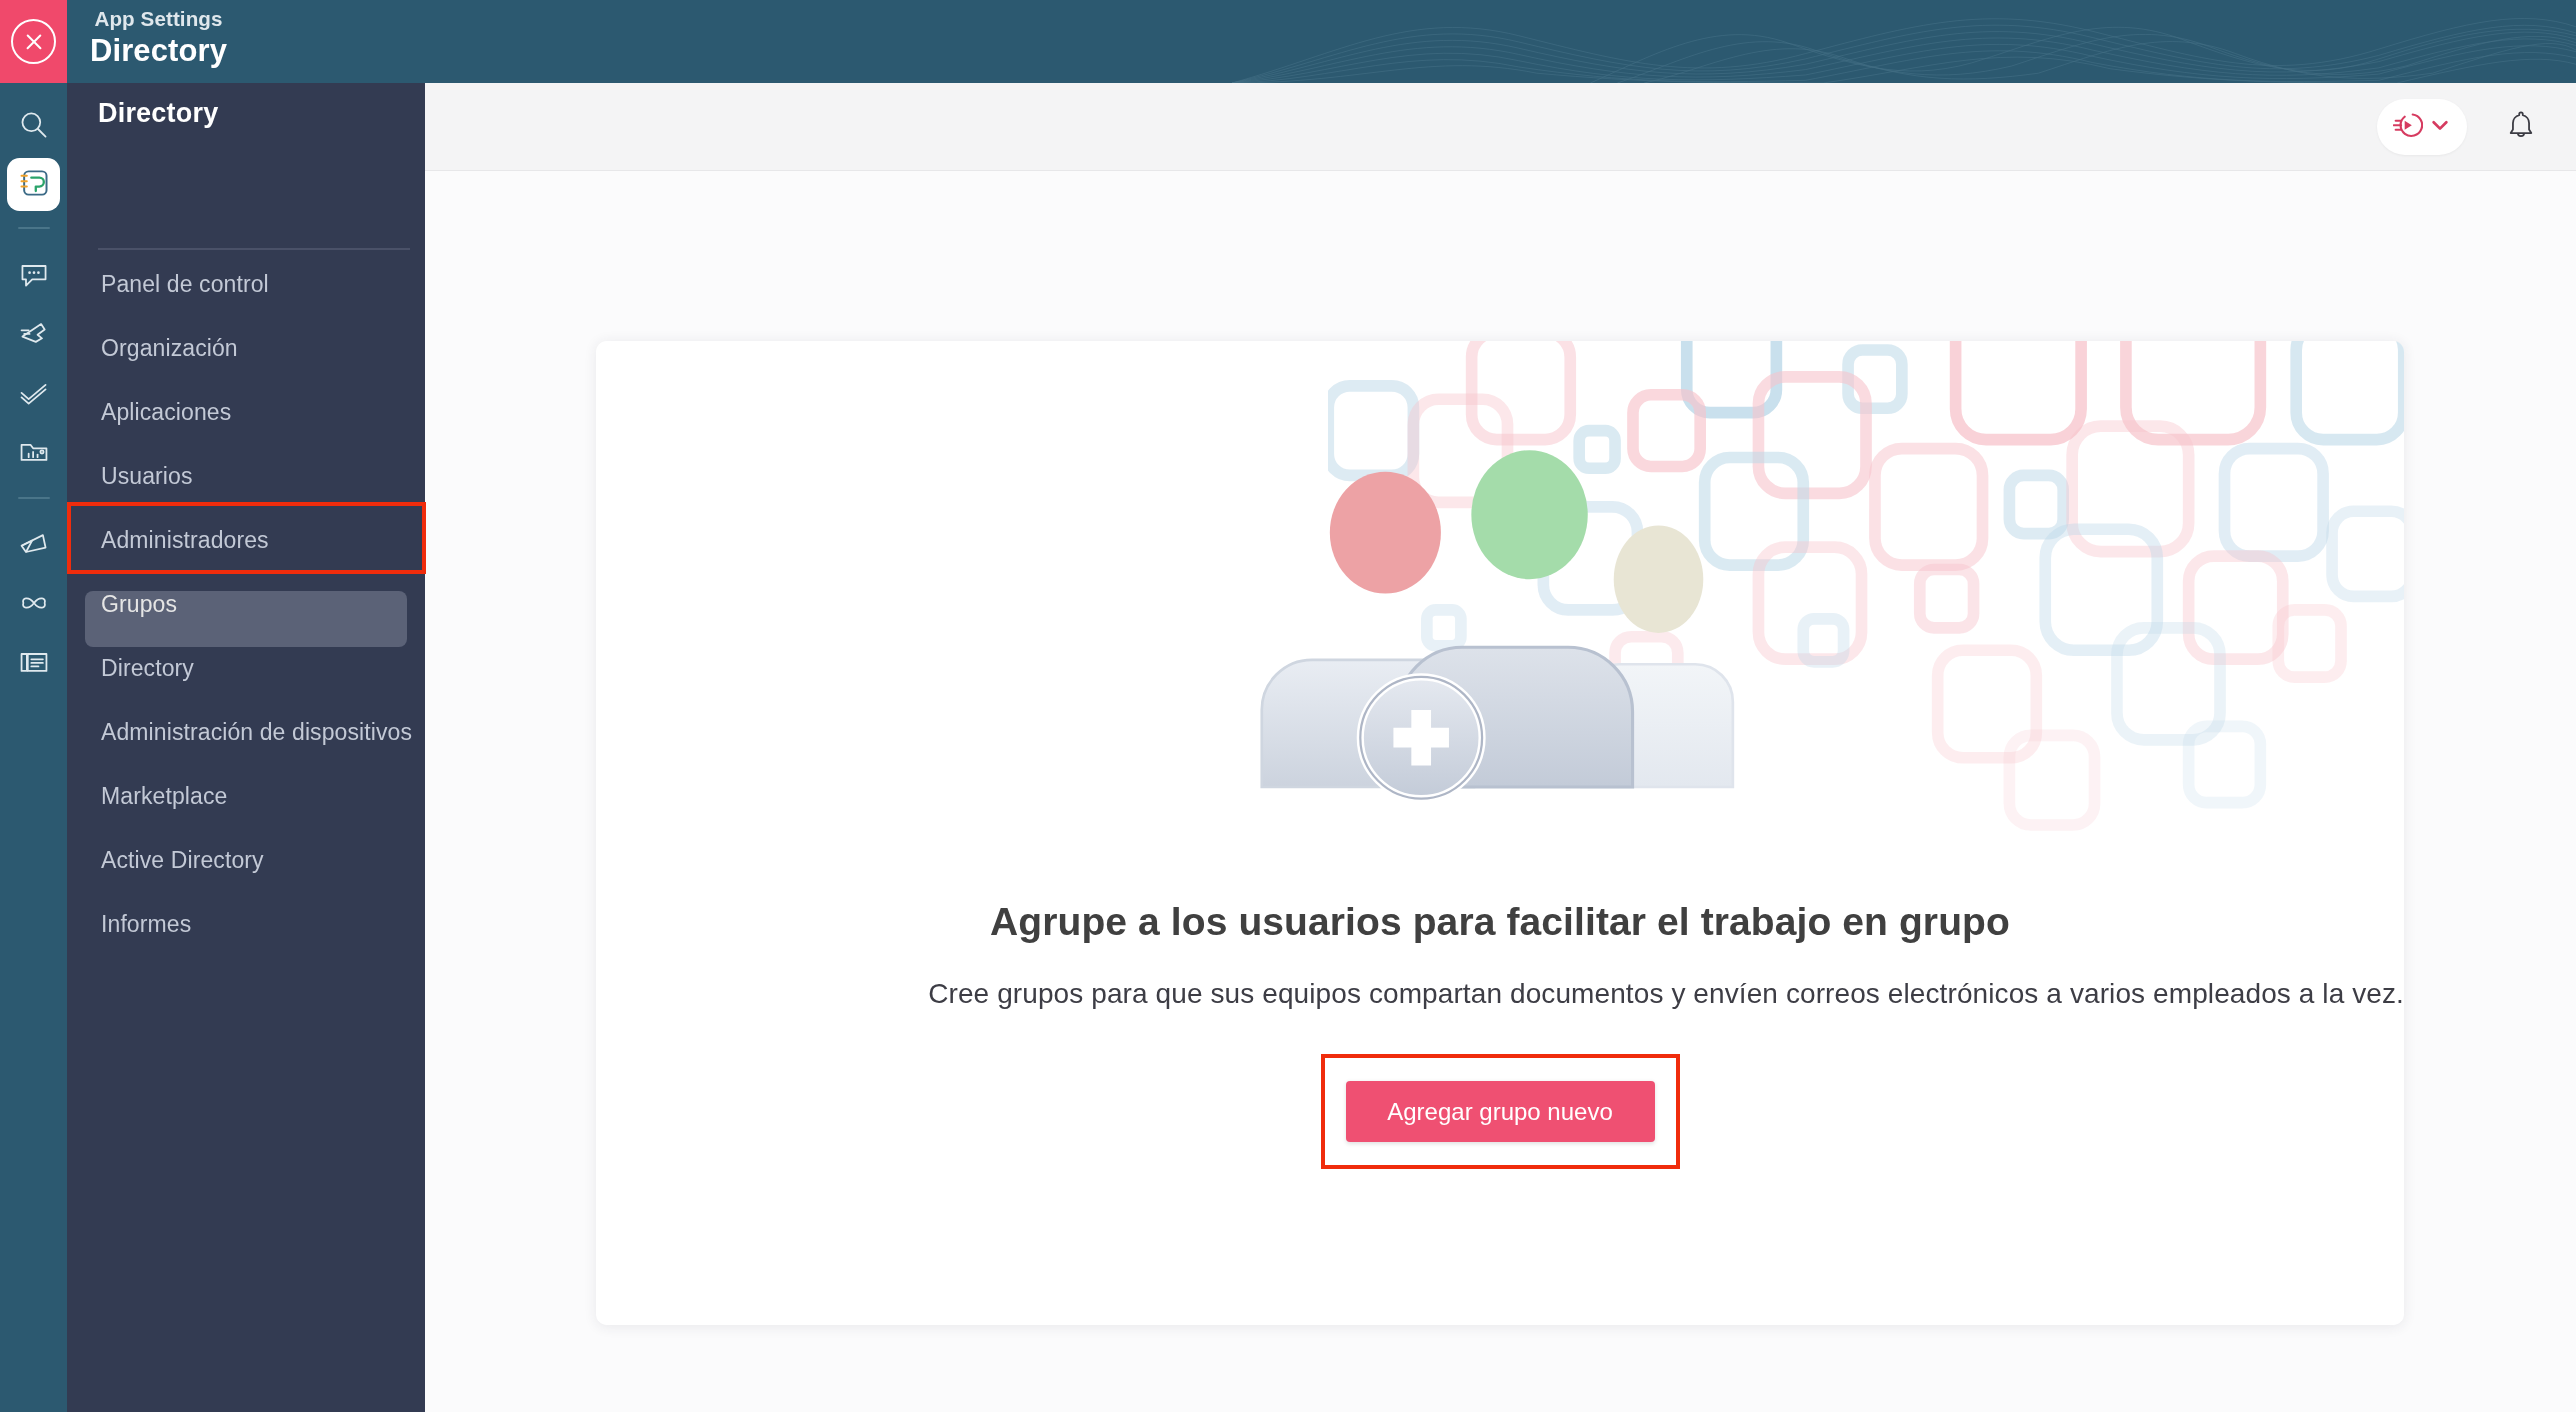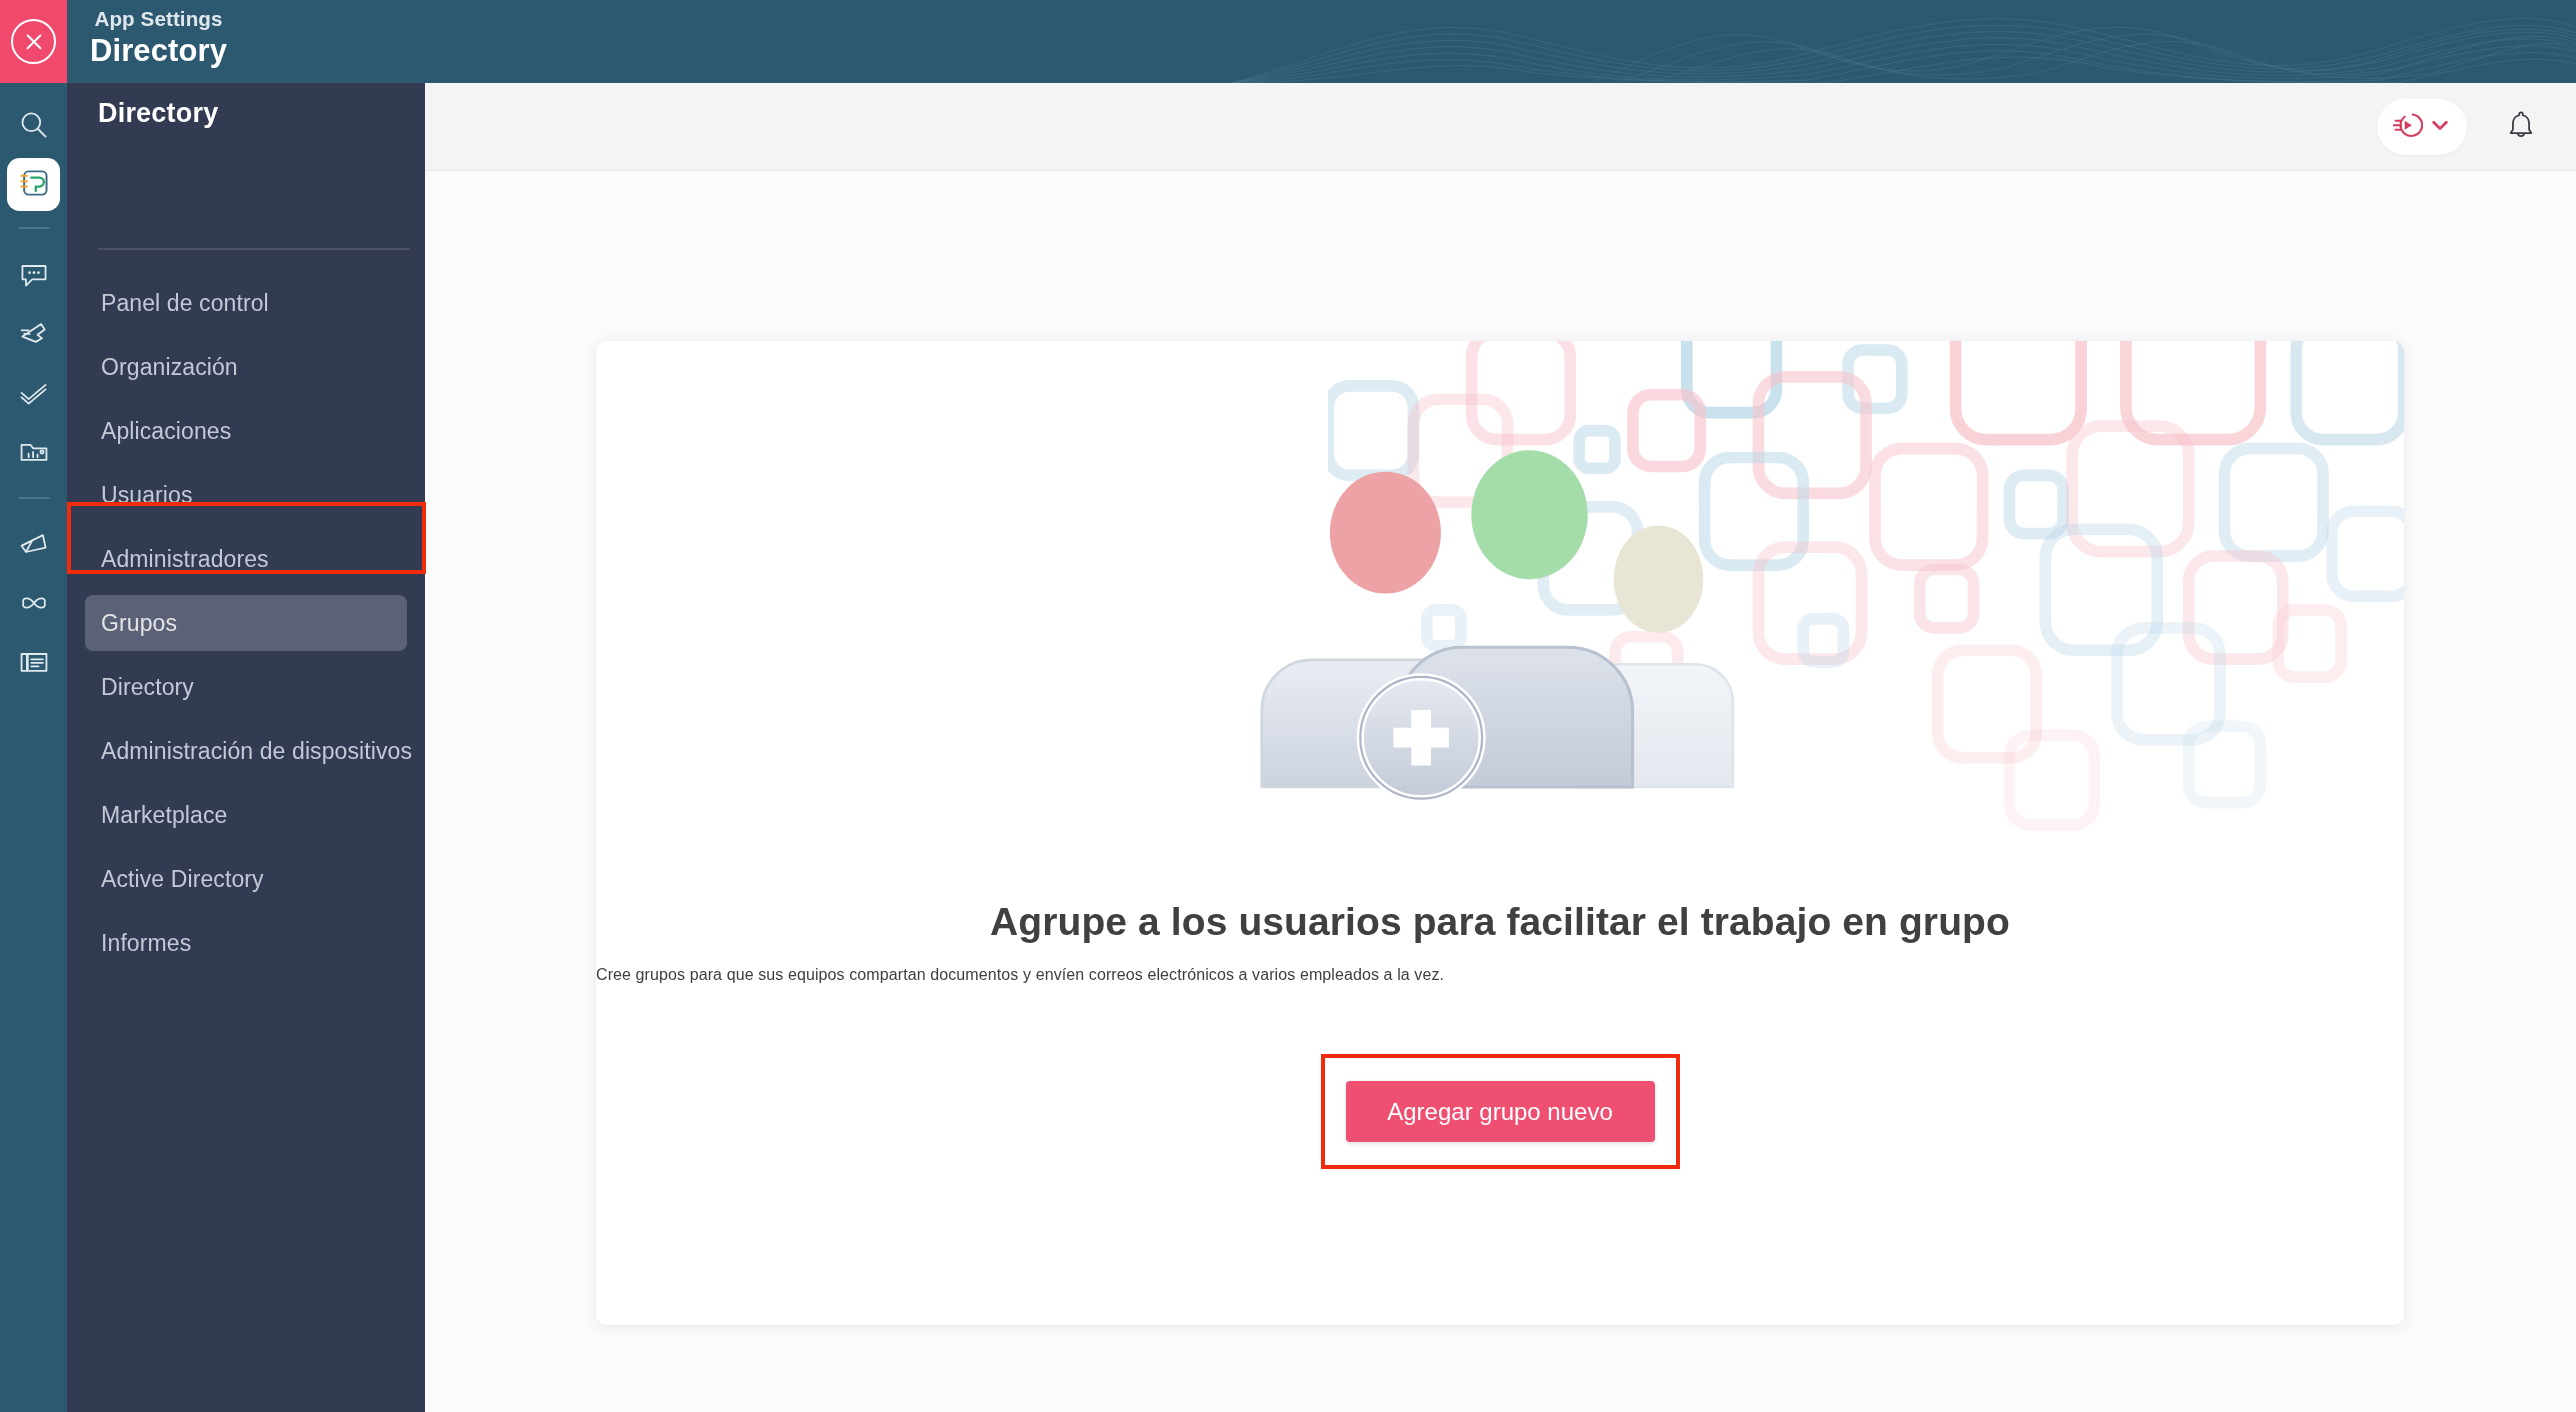--- a/index.html
+++ b/index.html
@@ -27,21 +27,21 @@
   .rail-item{width:67px;height:59px;display:flex;align-items:center;justify-content:center;}
   .rail-item svg{display:block;}
   .rail-active{width:53px;height:53px;background:#ffffff;border-radius:12.5px;display:flex;align-items:center;justify-content:center;margin:3.6px auto;}
   .rail-sep{width:32px;height:1.8px;background:#4a7589;margin:16px auto;border-radius:1.8px;}
 
   
   .leftpanel{position:absolute;left:67px;top:83px;width:358px;height:1329px;background:#333b52;overflow:hidden;}
   .lp-title{position:absolute;left:31px;top:15.2px;font-size:27px;color:#ffffff;font-weight:600;letter-spacing:0.2px;}
   .lp-divider{position:absolute;left:31px;top:165px;width:312px;height:1.8px;background:#4a5168;}
   .lp-nav{position:absolute;left:0;top:188px;width:358px;}
-  .lp-item{height:64px;display:flex;align-items:center;padding-left:34px;box-sizing:border-box;font-size:23px;color:#c3c9d6;white-space:nowrap;letter-spacing:0.1px;}
+  .lp-item{height:64px;display:flex;align-items:flex-start;padding-left:34px;box-sizing:border-box;font-size:23px;color:#c3c9d6;white-space:nowrap;letter-spacing:0.1px;}
   .lp-item.active{color:#e5e5e5;}
   .lp-item.active .lp-pill{position:absolute;left:18px;right:18px;height:56px;background:#5b6277;border-radius:8px;z-index:0;}
   .lp-item-wrap{position:relative;}
   .lp-label{position:relative;z-index:1;}
 
   
   .hl-grupos{position:absolute;left:67px;top:502px;width:359px;height:72px;border:4.5px solid #f02c0c;box-sizing:border-box;z-index:30;pointer-events:none;}
 
   
   .content{position:absolute;left:425px;top:83px;width:2151px;height:1329px;background:#fbfbfc;}
@@ -50,21 +50,21 @@
   .app-switcher{width:90px;height:56px;background:#ffffff;border-radius:28px;display:flex;align-items:center;justify-content:center;gap:7.2px;box-shadow:0 0.9px 2.7px rgba(0,0,0,.05);}
   .bell-btn{width:47px;height:47px;display:flex;align-items:center;justify-content:center;}
 
   
   .card{position:absolute;left:171px;top:258px;width:1808px;height:984px;background:#ffffff;border-radius:10.8px;box-shadow:0 1.8px 12.5px rgba(40,45,70,.09);overflow:hidden;}
   .deco{position:absolute;right:0;top:0;width:1076px;height:717px;pointer-events:none;}
 
   .illus{position:absolute;left:50%;top:77px;transform:translateX(-50%);width:556px;height:403px;}
 
   .card-h1{position:absolute;left:0;right:0;top:533px;text-align:center;font-size:39px;font-weight:700;color:#404040;letter-spacing:0.1px;}
-  .card-sub{position:absolute;left:0;right:16px;top:609px;text-align:left;font-size:16px;color:#3d3d45;letter-spacing:0.1px;}
+  .card-sub{position:absolute;left:0;right:0;top:609px;text-align:right;font-size:28px;color:#3d3d45;letter-spacing:0.1px;}
 
   .cta-wrap{position:absolute;left:0;right:0;top:713px;display:flex;justify-content:center;}
   .cta-box{position:relative;width:359px;height:115px;display:flex;align-items:center;justify-content:center;}
   .cta-hl{position:absolute;left:0;top:0;width:359px;height:115px;border:4.5px solid #f02c0c;box-sizing:border-box;}
   .cta-btn{position:relative;width:309px;height:61px;background:#ef5072;color:#ffffff;border:none;border-radius:4px;font-size:24px;font-family:"Liberation Sans","DejaVu Sans",sans-serif;cursor:pointer;box-shadow:0 1.8px 4.5px rgba(0,0,0,.12);}
 </style>
 </head>
 <body>
 
 <div class="app">

